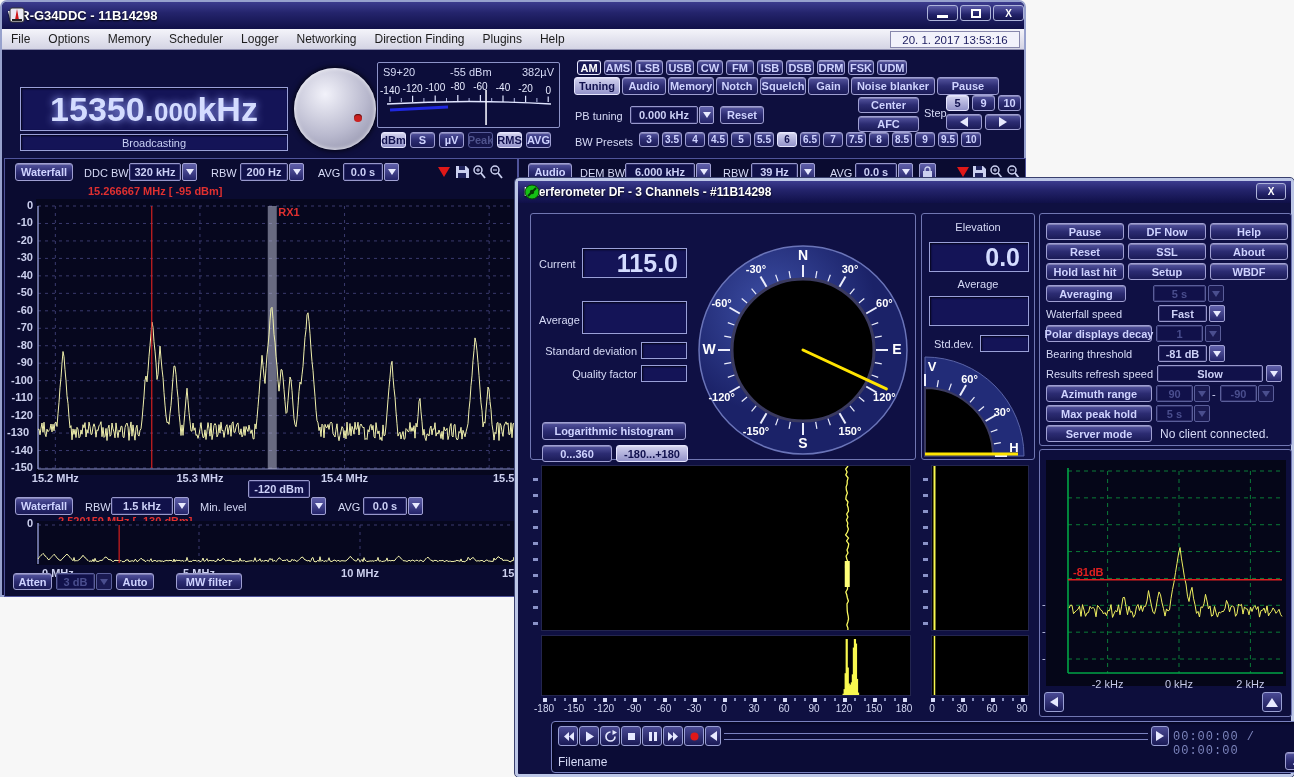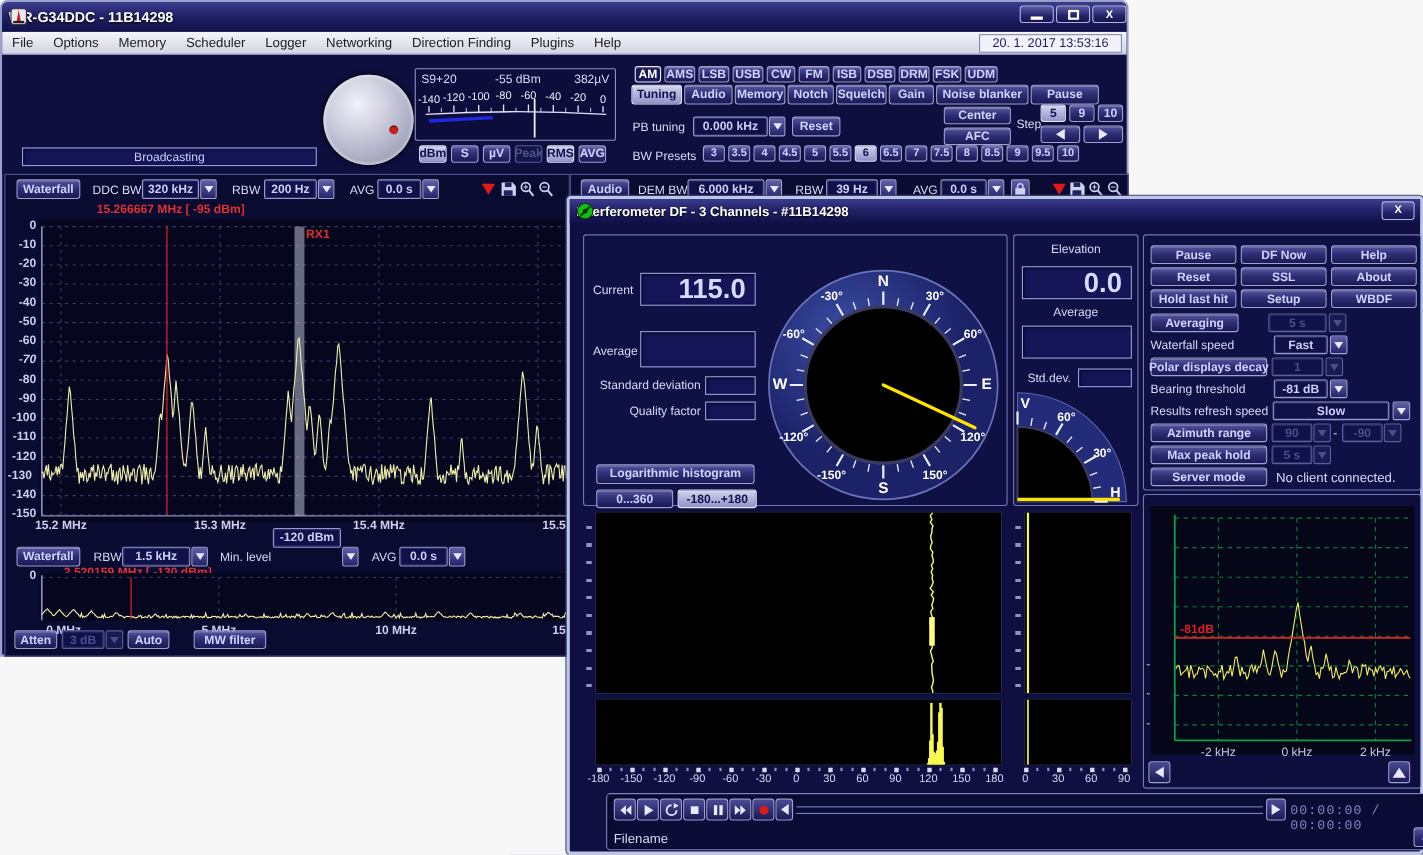--- a/index.html
+++ b/index.html
@@ -87,20 +87,23 @@
           <div class="menu-item">Logger</div>
           <div class="menu-item">Networking</div>
           <div class="menu-item">Direction Finding</div>
           <div class="menu-item">Plugins</div>
           <div class="menu-item">Help</div>
         </div>
       <div class="datebox">20. 1. 2017 13:53:16</div>
     </div>
 
     <div class="abs" id="receiver" style="left:0;top:48px;width:1022px;height:108px;background:#0e0f3e;">
+      <div class="value-display" style="left:18px;top:37px;width:268px;height:44px;justify-content:center;padding:0;">
+        <span style="font-size:34px;text-shadow:0 0 9px #9aa4ff;"><span>15350</span>.<span style="font-size:26px;">000</span><span>kHz</span></span>
+      </div>
       <div class="value-display" style="left:18px;top:84px;width:268px;height:17px;justify-content:center;padding:0;font-weight:normal;font-size:11px;color:#c8d0f4;">Broadcasting</div>
       <div class="abs" style="left:292px;top:18px;width:82px;height:82px;border-radius:50%;
            background:radial-gradient(circle at 38% 32%,#f2f2fa,#b9b9ce 55%,#84849e 100%);box-shadow:0 0 6px #000,inset 0 0 4px #fff;">
         <span style="position:absolute;left:60px;top:46px;width:8px;height:8px;border-radius:50%;background:#cc2020;box-shadow:inset 0 1px 1px #501010;"></span>
       </div>
       <div class="abs" id="smeter" style="left:375px;top:12px;width:183px;height:66px;background:#0c0d3a;border:1px solid #8d93c8;border-radius:2px;">
         <span class="lbl" style="left:5px;top:3px;">S9+20</span>
         <span class="lbl" style="left:72px;top:3px;">-55 dBm</span>
         <span class="lbl" style="right:5px;top:3px;">382µV</span>
         <svg id="smeter-scale" width="179" height="46" style="position:absolute;left:2px;top:17px;">
@@ -249,21 +252,21 @@
         </span>
       <span class="ann" id="ann1" style="left:83px;top:26px;">15.266667 MHz [  -95 dBm]</span>
       <div id="spec1-ylabels">
           <div class="axlbl" style="left: 2px; top: 40px; width: 26px; text-align: right;">0</div>
           <div class="axlbl" style="left: 2px; top: 57.4667px; width: 26px; text-align: right;">-10</div>
           <div class="axlbl" style="left: 2px; top: 74.9333px; width: 26px; text-align: right;">-20</div>
           <div class="axlbl" style="left: 2px; top: 92.4px; width: 26px; text-align: right;">-30</div>
           <div class="axlbl" style="left: 2px; top: 109.867px; width: 26px; text-align: right;">-40</div>
           <div class="axlbl" style="left: 2px; top: 127.333px; width: 26px; text-align: right;">-50</div>
           <div class="axlbl" style="left: 2px; top: 144.8px; width: 26px; text-align: right;">-60</div>
-          <div class="axlbl" style="left: 2px; top: 162.267px; width: 26px; text-align: right; font-style: italic;">-70</div>
+          <div class="axlbl" style="left: 2px; top: 162.267px; width: 26px; text-align: right;">-70</div>
           <div class="axlbl" style="left: 2px; top: 179.733px; width: 26px; text-align: right;">-80</div>
           <div class="axlbl" style="left: 2px; top: 197.2px; width: 26px; text-align: right;">-90</div>
           <div class="axlbl" style="left: 2px; top: 214.667px; width: 26px; text-align: right;">-100</div>
           <div class="axlbl" style="left: 2px; top: 232.133px; width: 26px; text-align: right;">-110</div>
           <div class="axlbl" style="left: 2px; top: 249.6px; width: 26px; text-align: right;">-120</div>
           <div class="axlbl" style="left: 2px; top: 267.067px; width: 26px; ">-130</div>
           <div class="axlbl" style="left: 2px; top: 284.533px; width: 26px; text-align: right;">-140</div>
           <div class="axlbl" style="left: 2px; top: 302px; width: 26px; text-align: right;">-150</div>
         </div>
       <svg id="spec1" width="484" height="276" style="position:absolute;left:31px;top:40px;">

